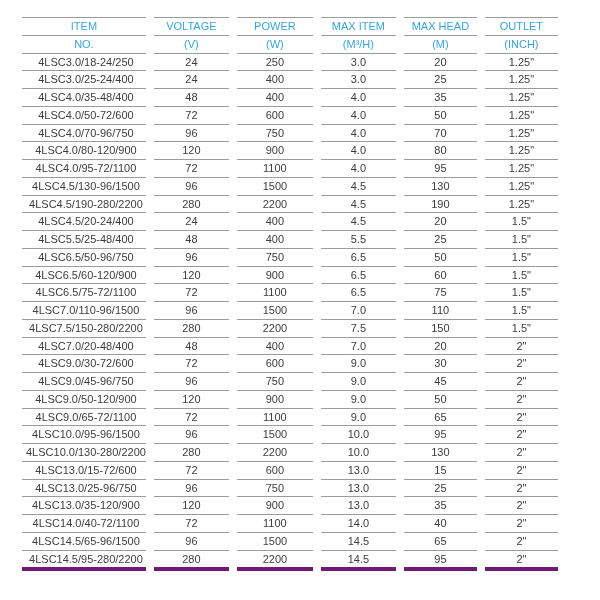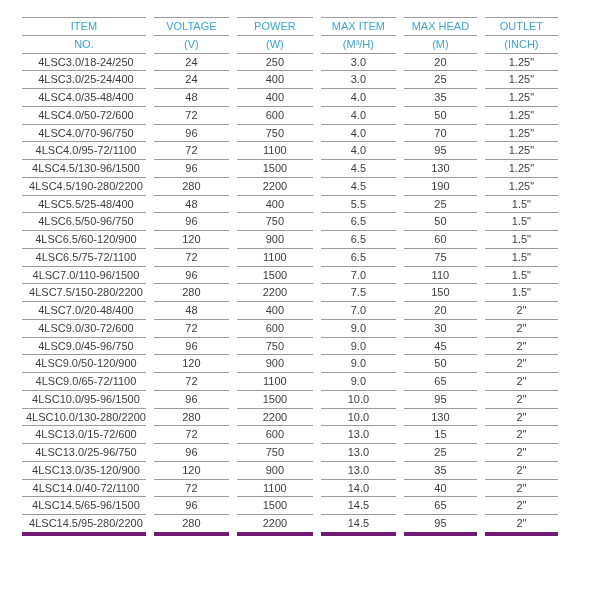--- a/index.html
+++ b/index.html
@@ -118,20 +118,28 @@
   </tr>
         <tr>
     <td>4LSC4.0/70-96/750</td>
     <td>96</td>
     <td>750</td>
     <td>4.0</td>
     <td>70</td>
     <td>1.25"</td>
   </tr>
         <tr>
+    <td>4LSC4.0/80-120/900</td>
+    <td>120</td>
+    <td>900</td>
+    <td>4.0</td>
+    <td>80</td>
+    <td>1.25"</td>
+  </tr>
+        <tr>
     <td>4LSC4.0/95-72/1100</td>
     <td>72</td>
     <td>1100</td>
     <td>4.0</td>
     <td>95</td>
     <td>1.25"</td>
   </tr>
         <tr>
     <td>4LSC4.5/130-96/1500</td>
     <td>96</td>
@@ -142,20 +150,28 @@
   </tr>
         <tr>
     <td>4LSC4.5/190-280/2200</td>
     <td>280</td>
     <td>2200</td>
     <td>4.5</td>
     <td>190</td>
     <td>1.25"</td>
   </tr>
         <tr>
+    <td>4LSC4.5/20-24/400</td>
+    <td>24</td>
+    <td>400</td>
+    <td>4.5</td>
+    <td>20</td>
+    <td>1.5"</td>
+  </tr>
+        <tr>
     <td>4LSC5.5/25-48/400</td>
     <td>48</td>
     <td>400</td>
     <td>5.5</td>
     <td>25</td>
     <td>1.5"</td>
   </tr>
         <tr>
     <td>4LSC6.5/50-96/750</td>
     <td>96</td>

